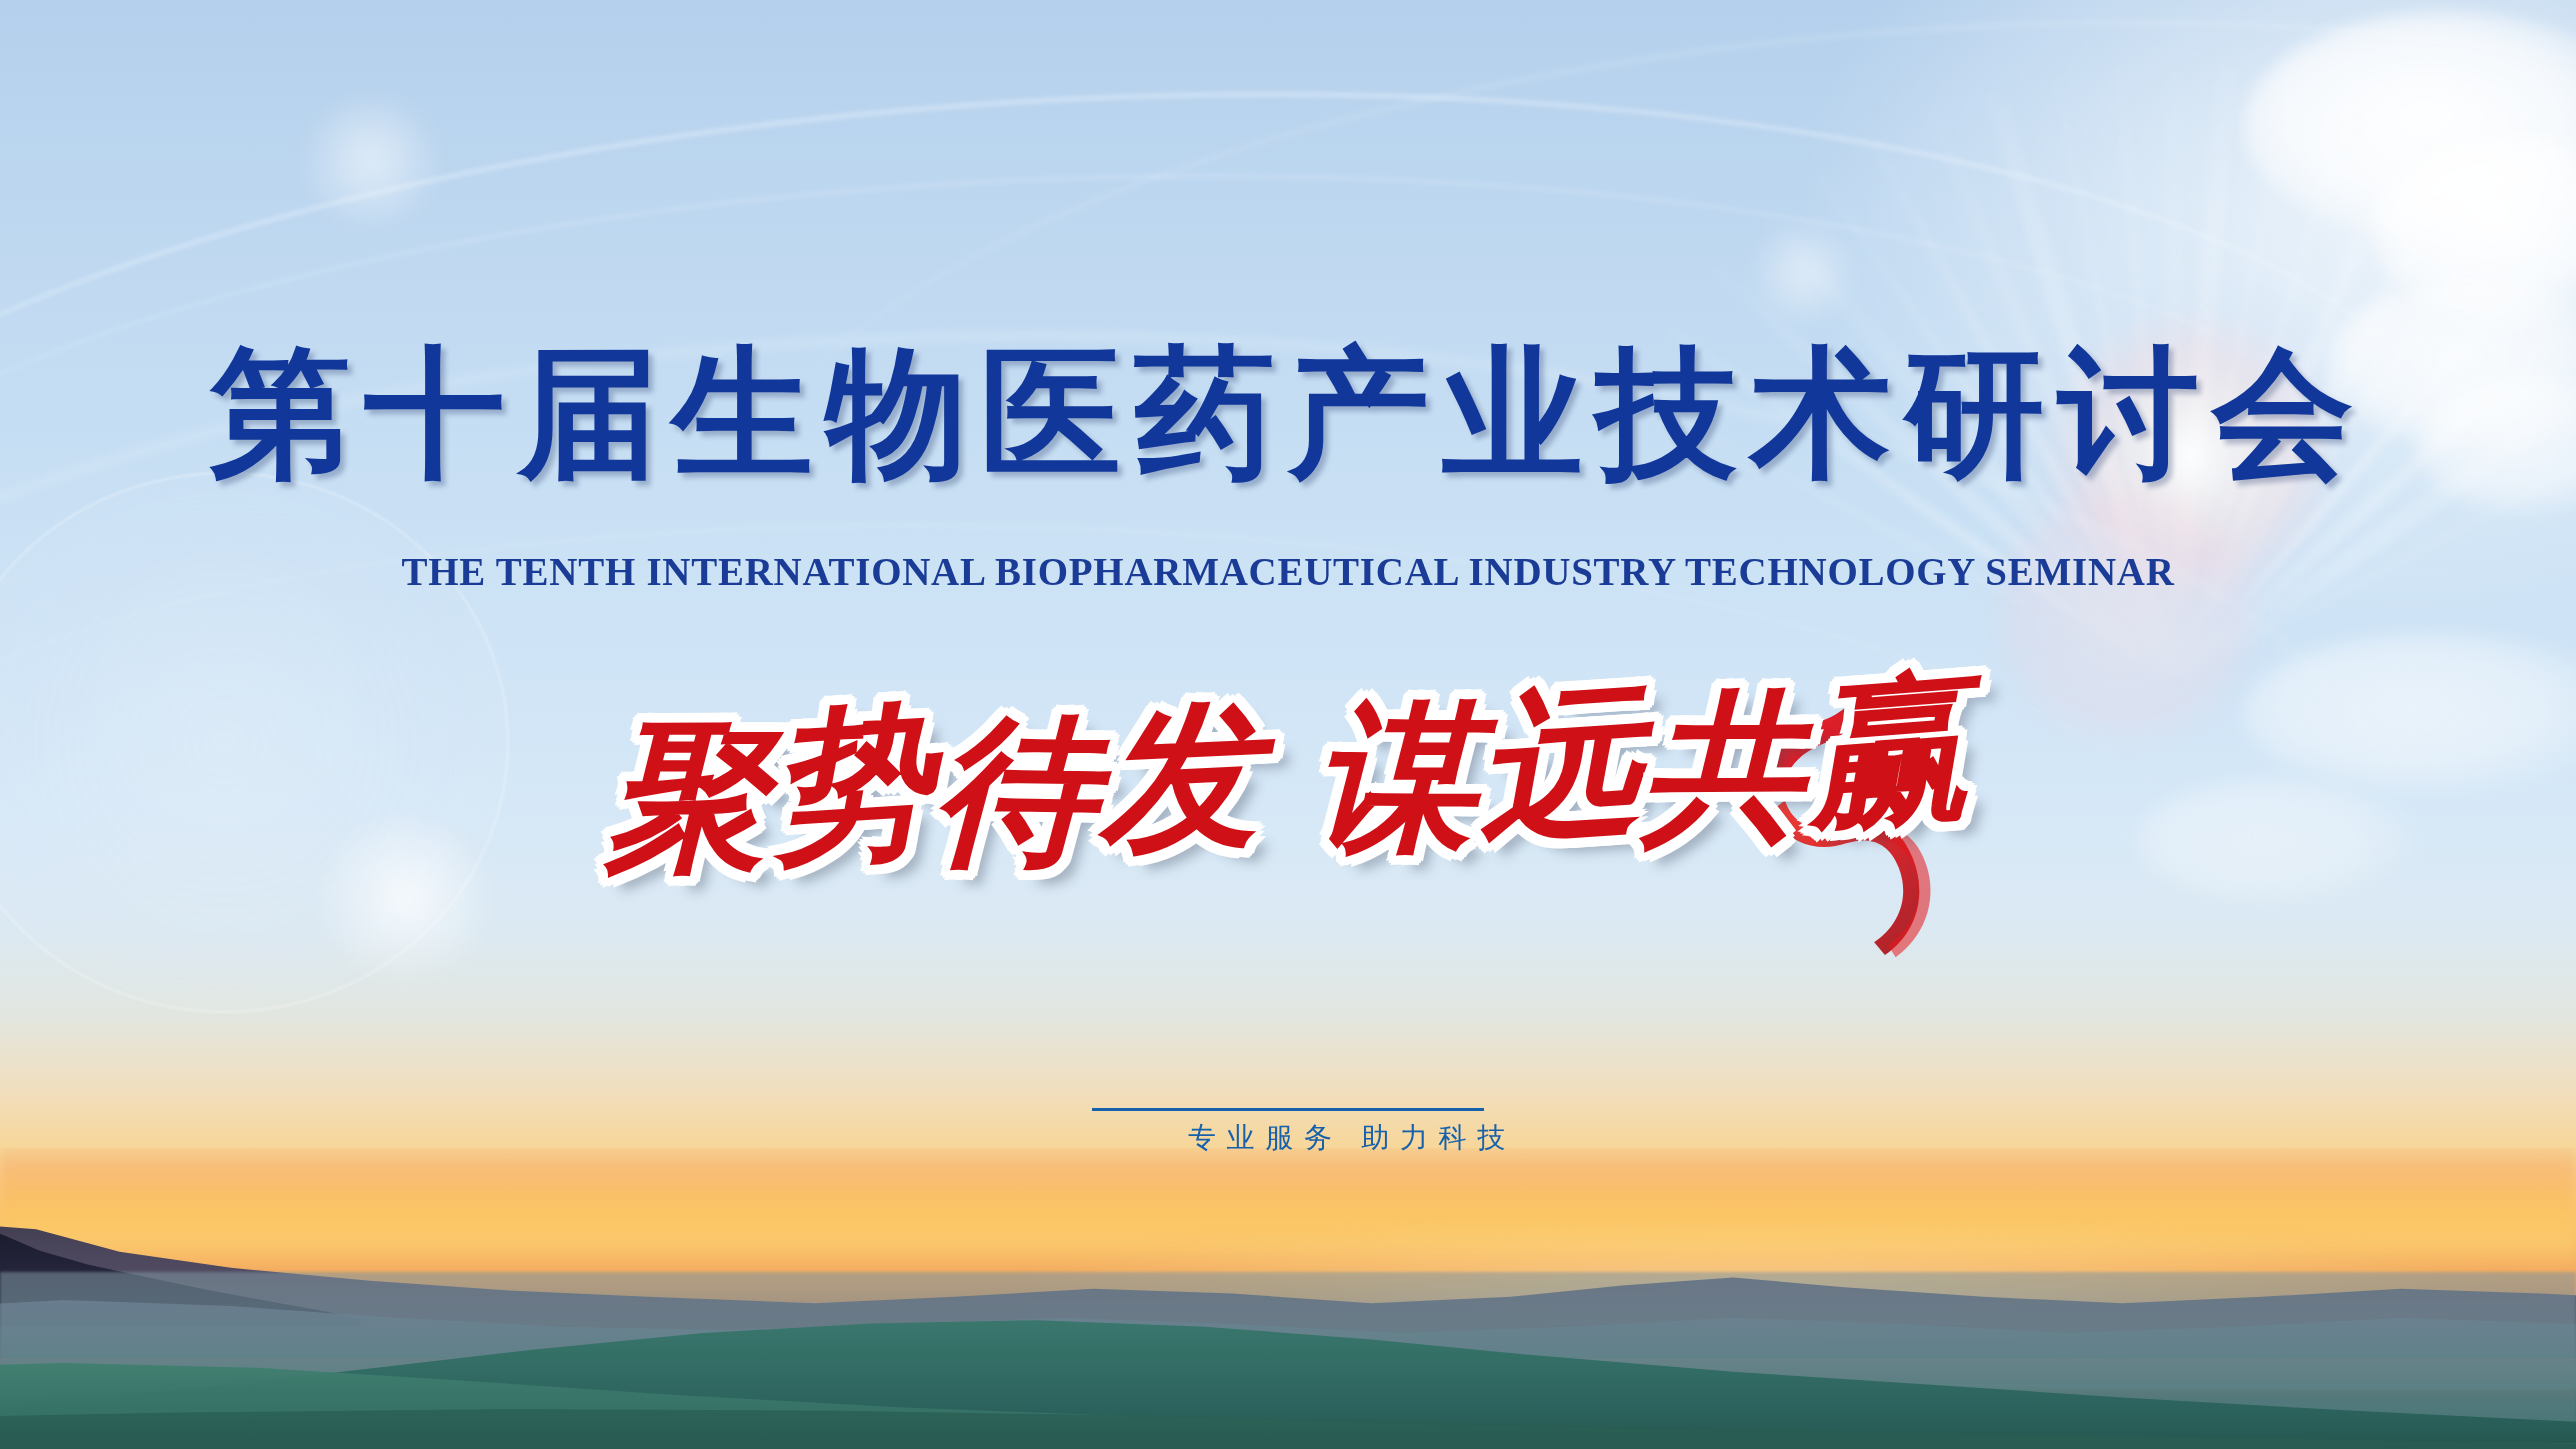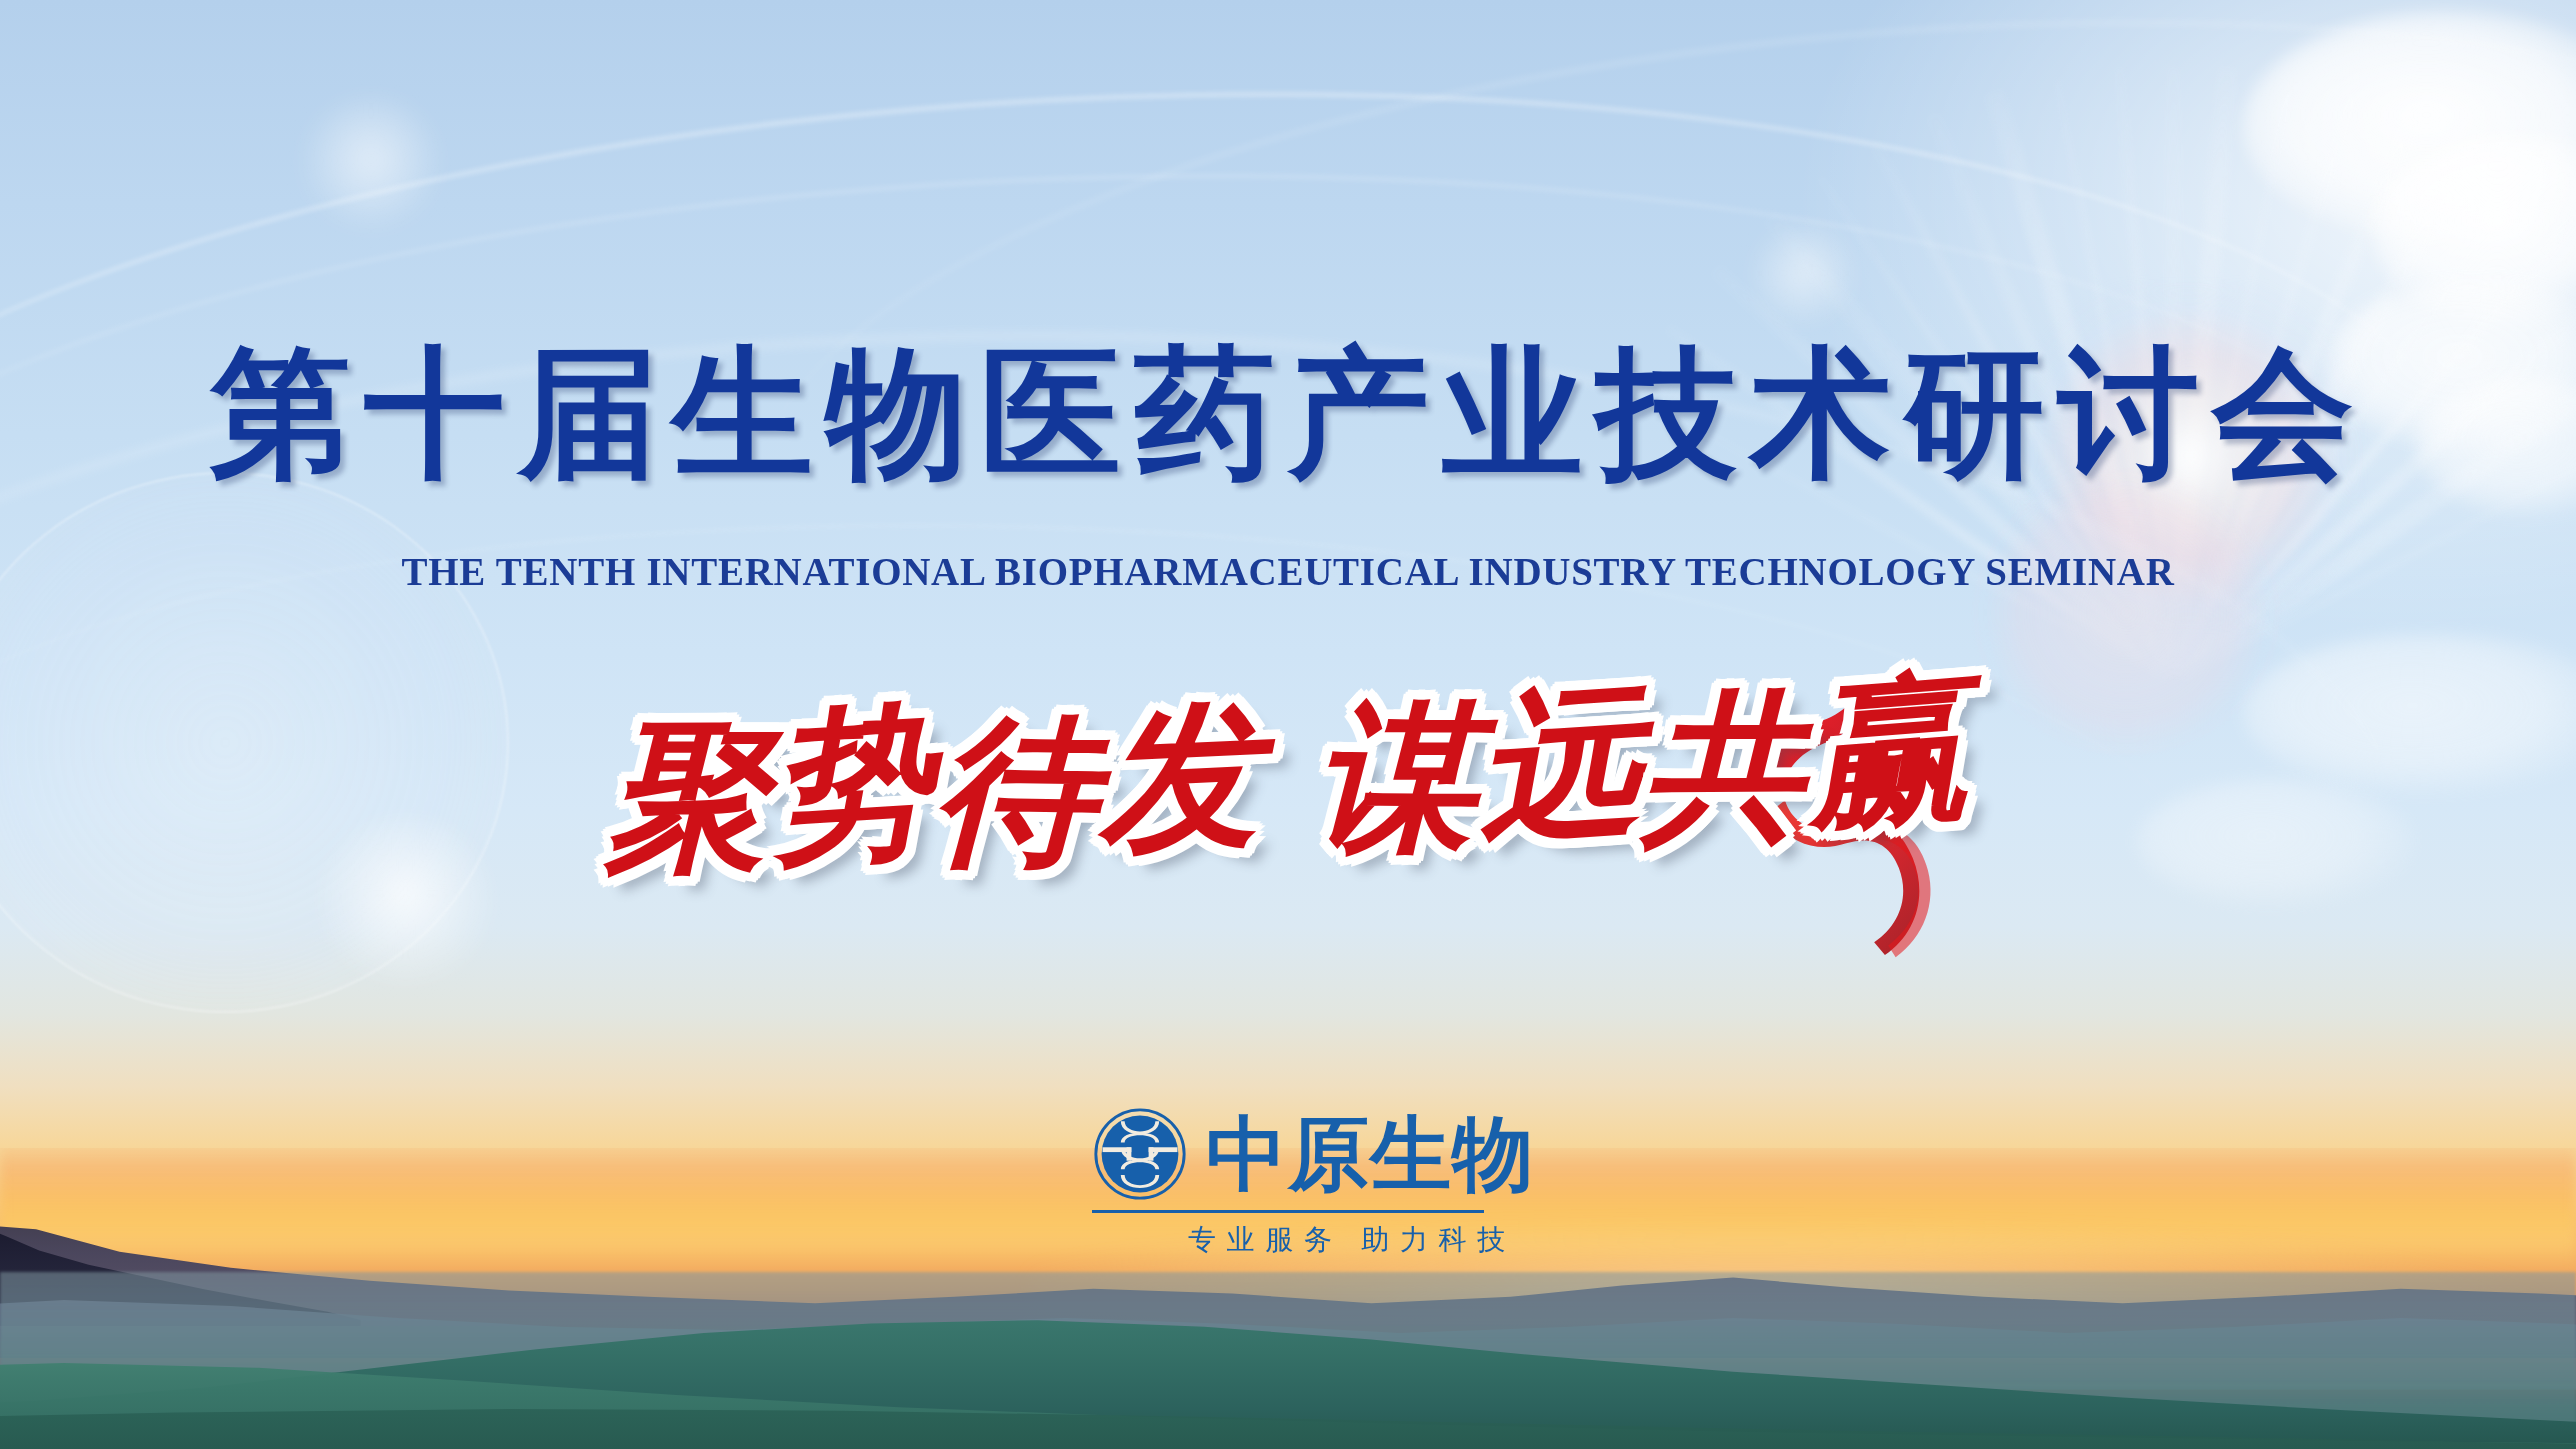--- a/index.html
+++ b/index.html
@@ -327,36 +327,18 @@
     <path d="M150 250 C120 190 170 130 235 110 C290 95 320 70 330 20 L352 32 C342 92 310 126 258 146 C206 166 176 206 186 252 Z" fill="url(#rb1)" opacity="0.93"></path>
     <path d="M186 252 C200 300 250 318 300 300 C360 278 400 300 424 360 C452 430 430 500 372 540 L352 516 C400 484 418 430 398 378 C380 330 344 318 300 332 C240 352 180 326 160 272 Z" fill="url(#rb2)" opacity="0.9"></path>
     <path d="M330 300 C390 286 436 320 452 382 C468 444 444 506 392 544 L378 522 C424 488 444 436 430 388 C416 340 382 318 338 326 Z" fill="#e6171c" opacity="0.55"></path>
   </svg>
 
   <div class="calli">
     <span class="ch">聚</span><span class="ch">势</span><span class="ch">待</span><span class="ch">发</span><span class="gap"></span><span class="ch">谋</span><span class="ch">远</span><span class="ch">共</span><span class="ch">赢</span>
   </div>
 
   <div class="logo">
-    <div class="logo-row">
-      <svg class="emblem" viewBox="0 0 100 100">
-        <circle cx="50" cy="50" r="46" fill="none" stroke="#1760ab" stroke-width="3"></circle>
-        <circle cx="50" cy="50" r="40" fill="#1760ab"></circle>
-        <g fill="#f2ece0">
-          <path d="M34 16 C34 30 66 30 66 16 L70 16 C70 34 30 34 30 16 Z"></path>
-          <path d="M30 38 C30 24 70 24 70 38 L66 38 C66 28 34 28 34 38 Z"></path>
-          <path d="M34 44 C34 58 66 58 66 44 L70 44 C70 62 30 62 30 44 Z"></path>
-          <path d="M30 66 C30 52 70 52 70 66 L66 66 C66 56 34 56 34 66 Z"></path>
-          <path d="M34 72 C34 86 66 86 66 72 L70 72 C70 90 30 90 30 72 Z"></path>
-          <rect x="11" y="43" width="30" height="5"></rect>
-          <rect x="36" y="43" width="5" height="14"></rect>
-          <rect x="59" y="43" width="30" height="5"></rect>
-          <rect x="59" y="43" width="5" height="14"></rect>
-        </g>
-      </svg>
-      <div class="logo-name">中原生物</div>
-    </div>
     <div class="logo-rule"></div>
     <div class="logo-tag">专业服务 助力科技</div>
   </div>
 
 </div>
 
 
 </body></html>

